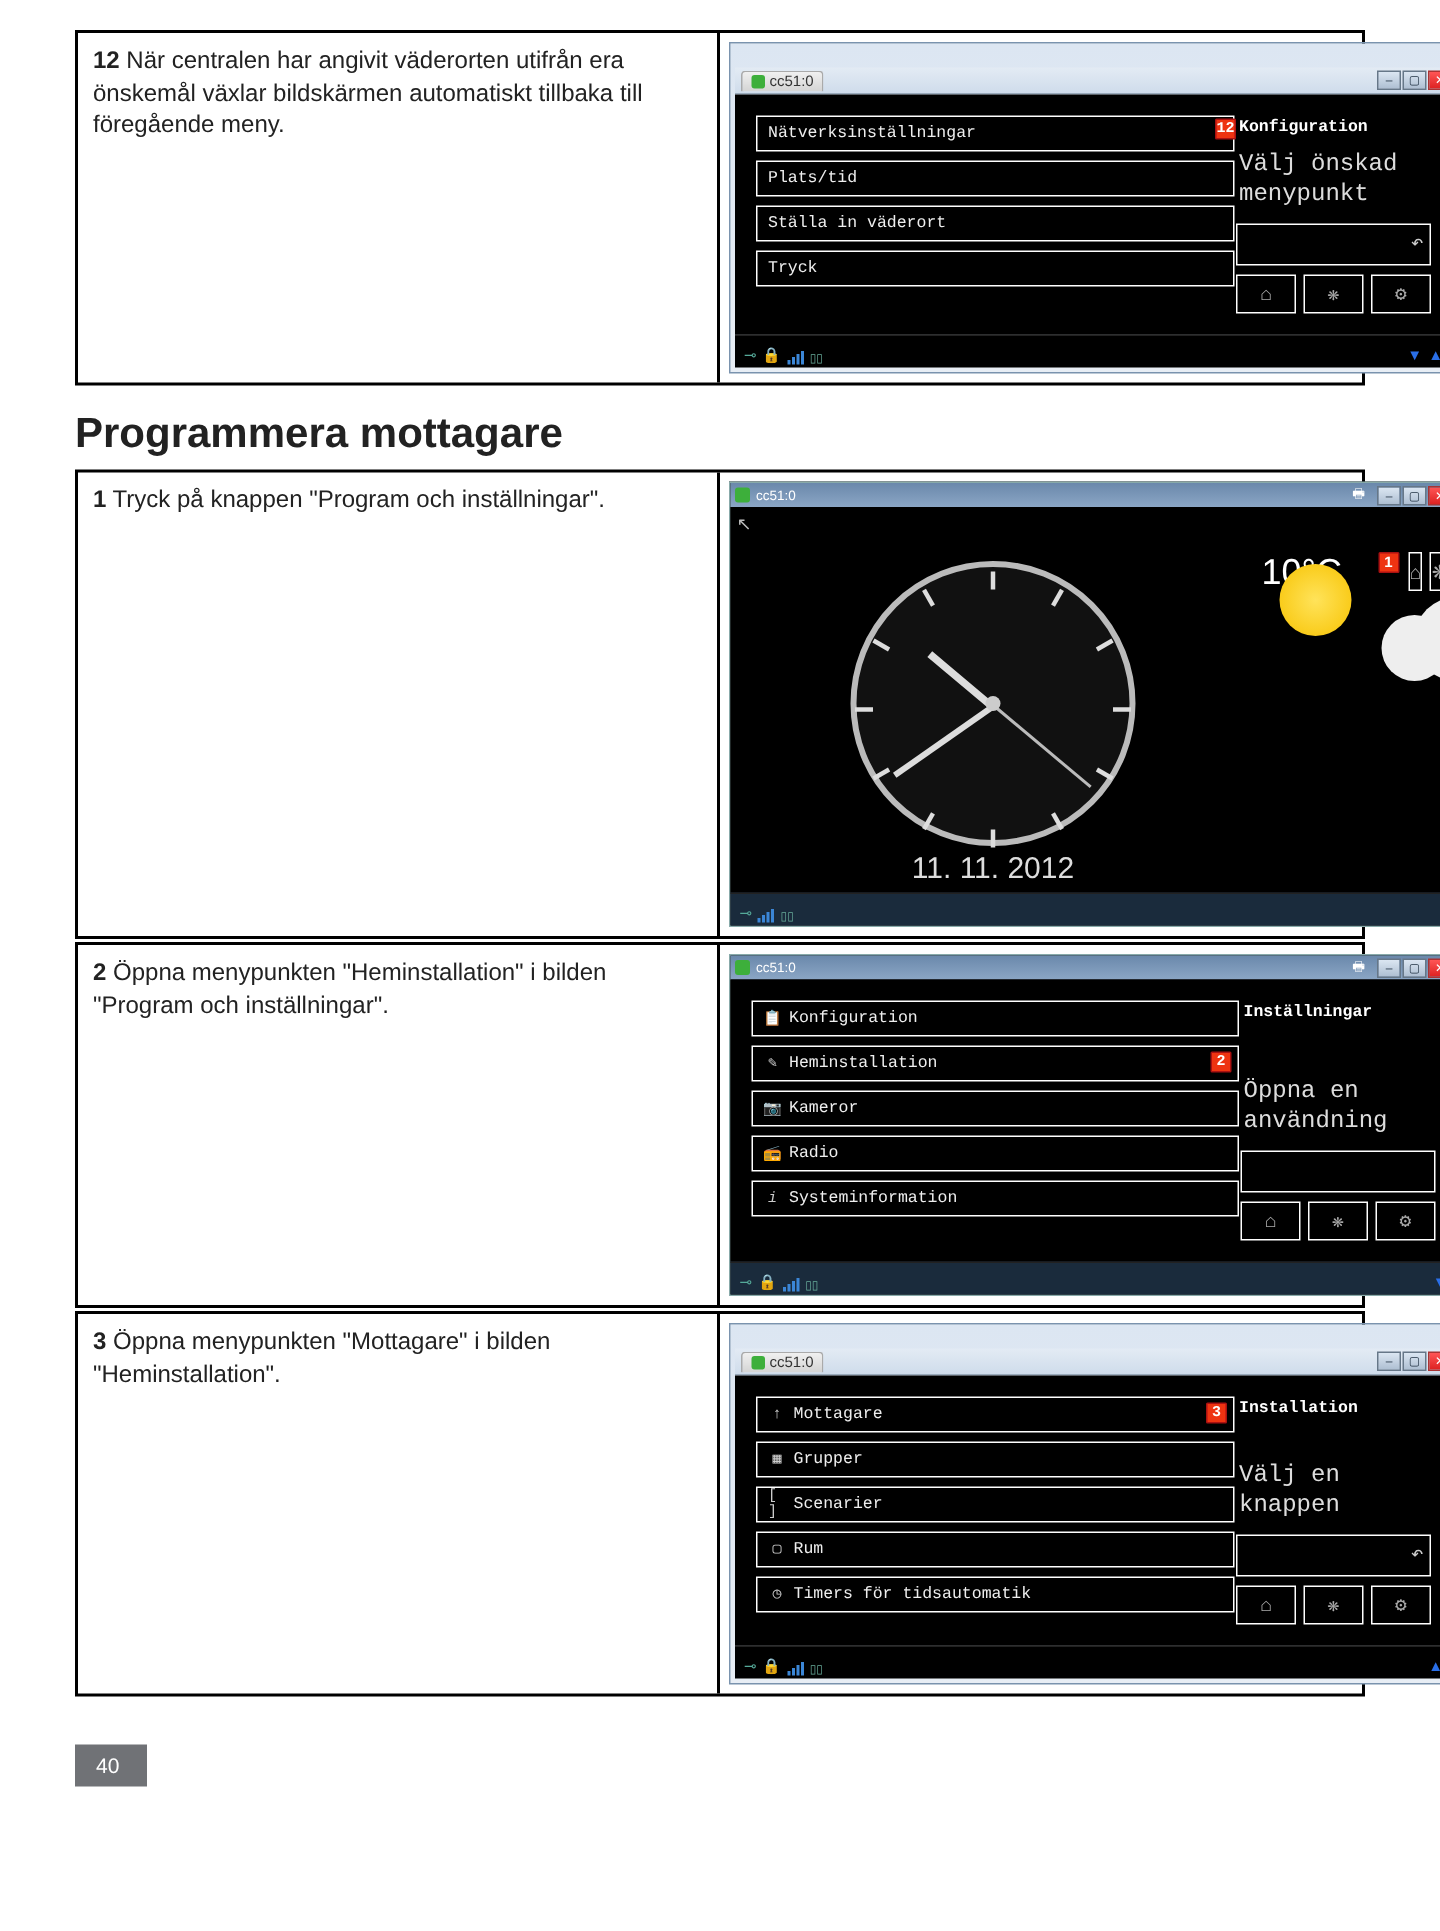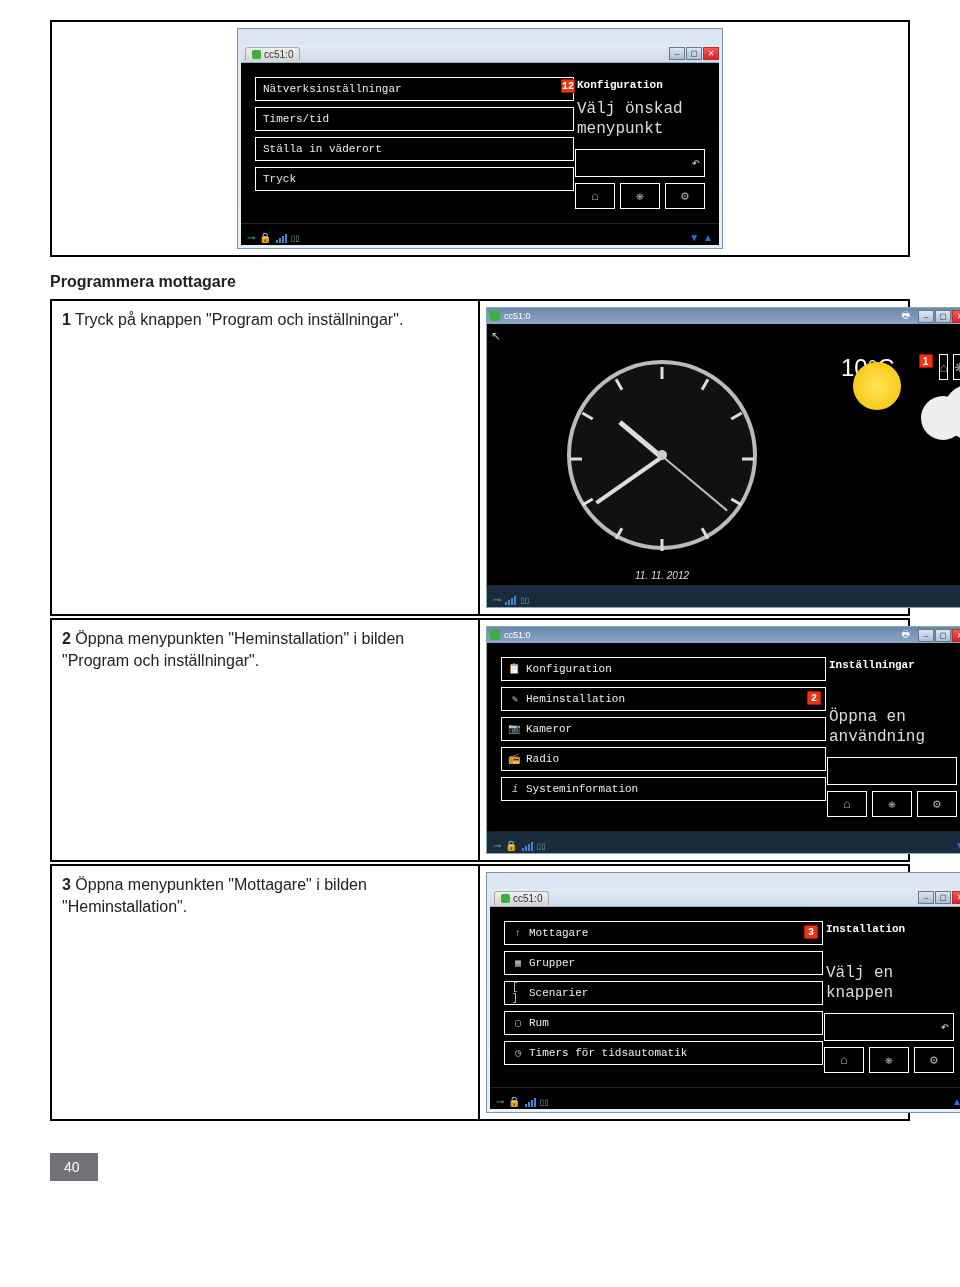--- a/index.html
+++ b/index.html
@@ -25,21 +25,21 @@
   .row .img-cell {
     flex: 1;
     padding: 6px;
     display: flex;
     align-items: flex-start;
     justify-content: center;
   }
   .bold { font-weight: bold; }
   h2.section-title {
     font-weight: bold;
-    font-size: 16px;
+    font-size: 28px;
     margin: 16px 0 8px 0;
   }
 
   
   .device {
     width: 486px;
     border: 1px solid #999;
     background: #000;
     position: relative;
     font-family: Arial, sans-serif;
@@ -194,21 +194,21 @@
   }
   .sun { width:48px;height:48px;background:radial-gradient(circle,#ffe35a,#f7c200); border-radius:50%; position:absolute; top:8px; right:6px; }
   .cloud {
     position:absolute; bottom:10px; left:14px;
     width:80px; height:44px;
   }
   .cloud::before {
     content:""; position:absolute; background:#eee; border-radius:50%;
     width:44px;height:44px; left:0; top:6px; box-shadow: 28px -6px 0 6px #eee, 46px 4px 0 0 #eee;
   }
-  .date-line { color:#ddd; font-size:10px; text-align:center; margin-top:16px;font-style:italic; }
+  .date-line { color:#ddd; font-size:20px; text-align:center; margin-top:0; }
 
   .page-number {
     margin-top: 30px;
     background: #707276;
     color: #fff;
     display: inline-block;
     padding: 6px 18px 6px 14px;
     font-size: 14px;
   }
 
@@ -241,20 +241,23 @@
   .sigbar span:nth-child(3){height:7px;} .sigbar span:nth-child(4){height:9px;}
 
 </style>
 </head>
 <body>
 
 
 
 
 <div class="row">
+  <div class="text-cell">
+    <span class="bold">12</span><span> När centralen har angivit väderorten utifrån era önskemål växlar bildskärmen automatiskt tillbaka till föregående meny.</span>
+  </div>
   <div class="img-cell">
     <div class="device tablet-frame">
       <div class="titlebar-glass">
         <div style="display:flex;align-items:center;gap:3px;">
           <span class="tab">
               <span class="tab-ico"></span>
               <span>cc51:0</span>
             </span>
         </div>
         <div class="win-ctrl-set">
@@ -262,21 +265,21 @@
           <div class="wc">▢</div>
           <div class="wc red">✕</div>
         </div>
       </div>
       <div class="inner">
         <div class="left-col">
           <div class="menu-item">
             <span>Nätverksinställningar</span>
           </div>
           <div class="menu-item">
-            <span>Timers/tid</span>
+            <span>Plats/tid</span>
           </div>
           <div class="menu-item">
             <span>Ställa in väderort</span>
           </div>
           <div class="menu-item">
             <span>Tryck</span>
           </div>
         </div>
         <div class="right-col" style="position:relative;">
           <div class="marker" style="left:-14px; top:2px;">12</div>

